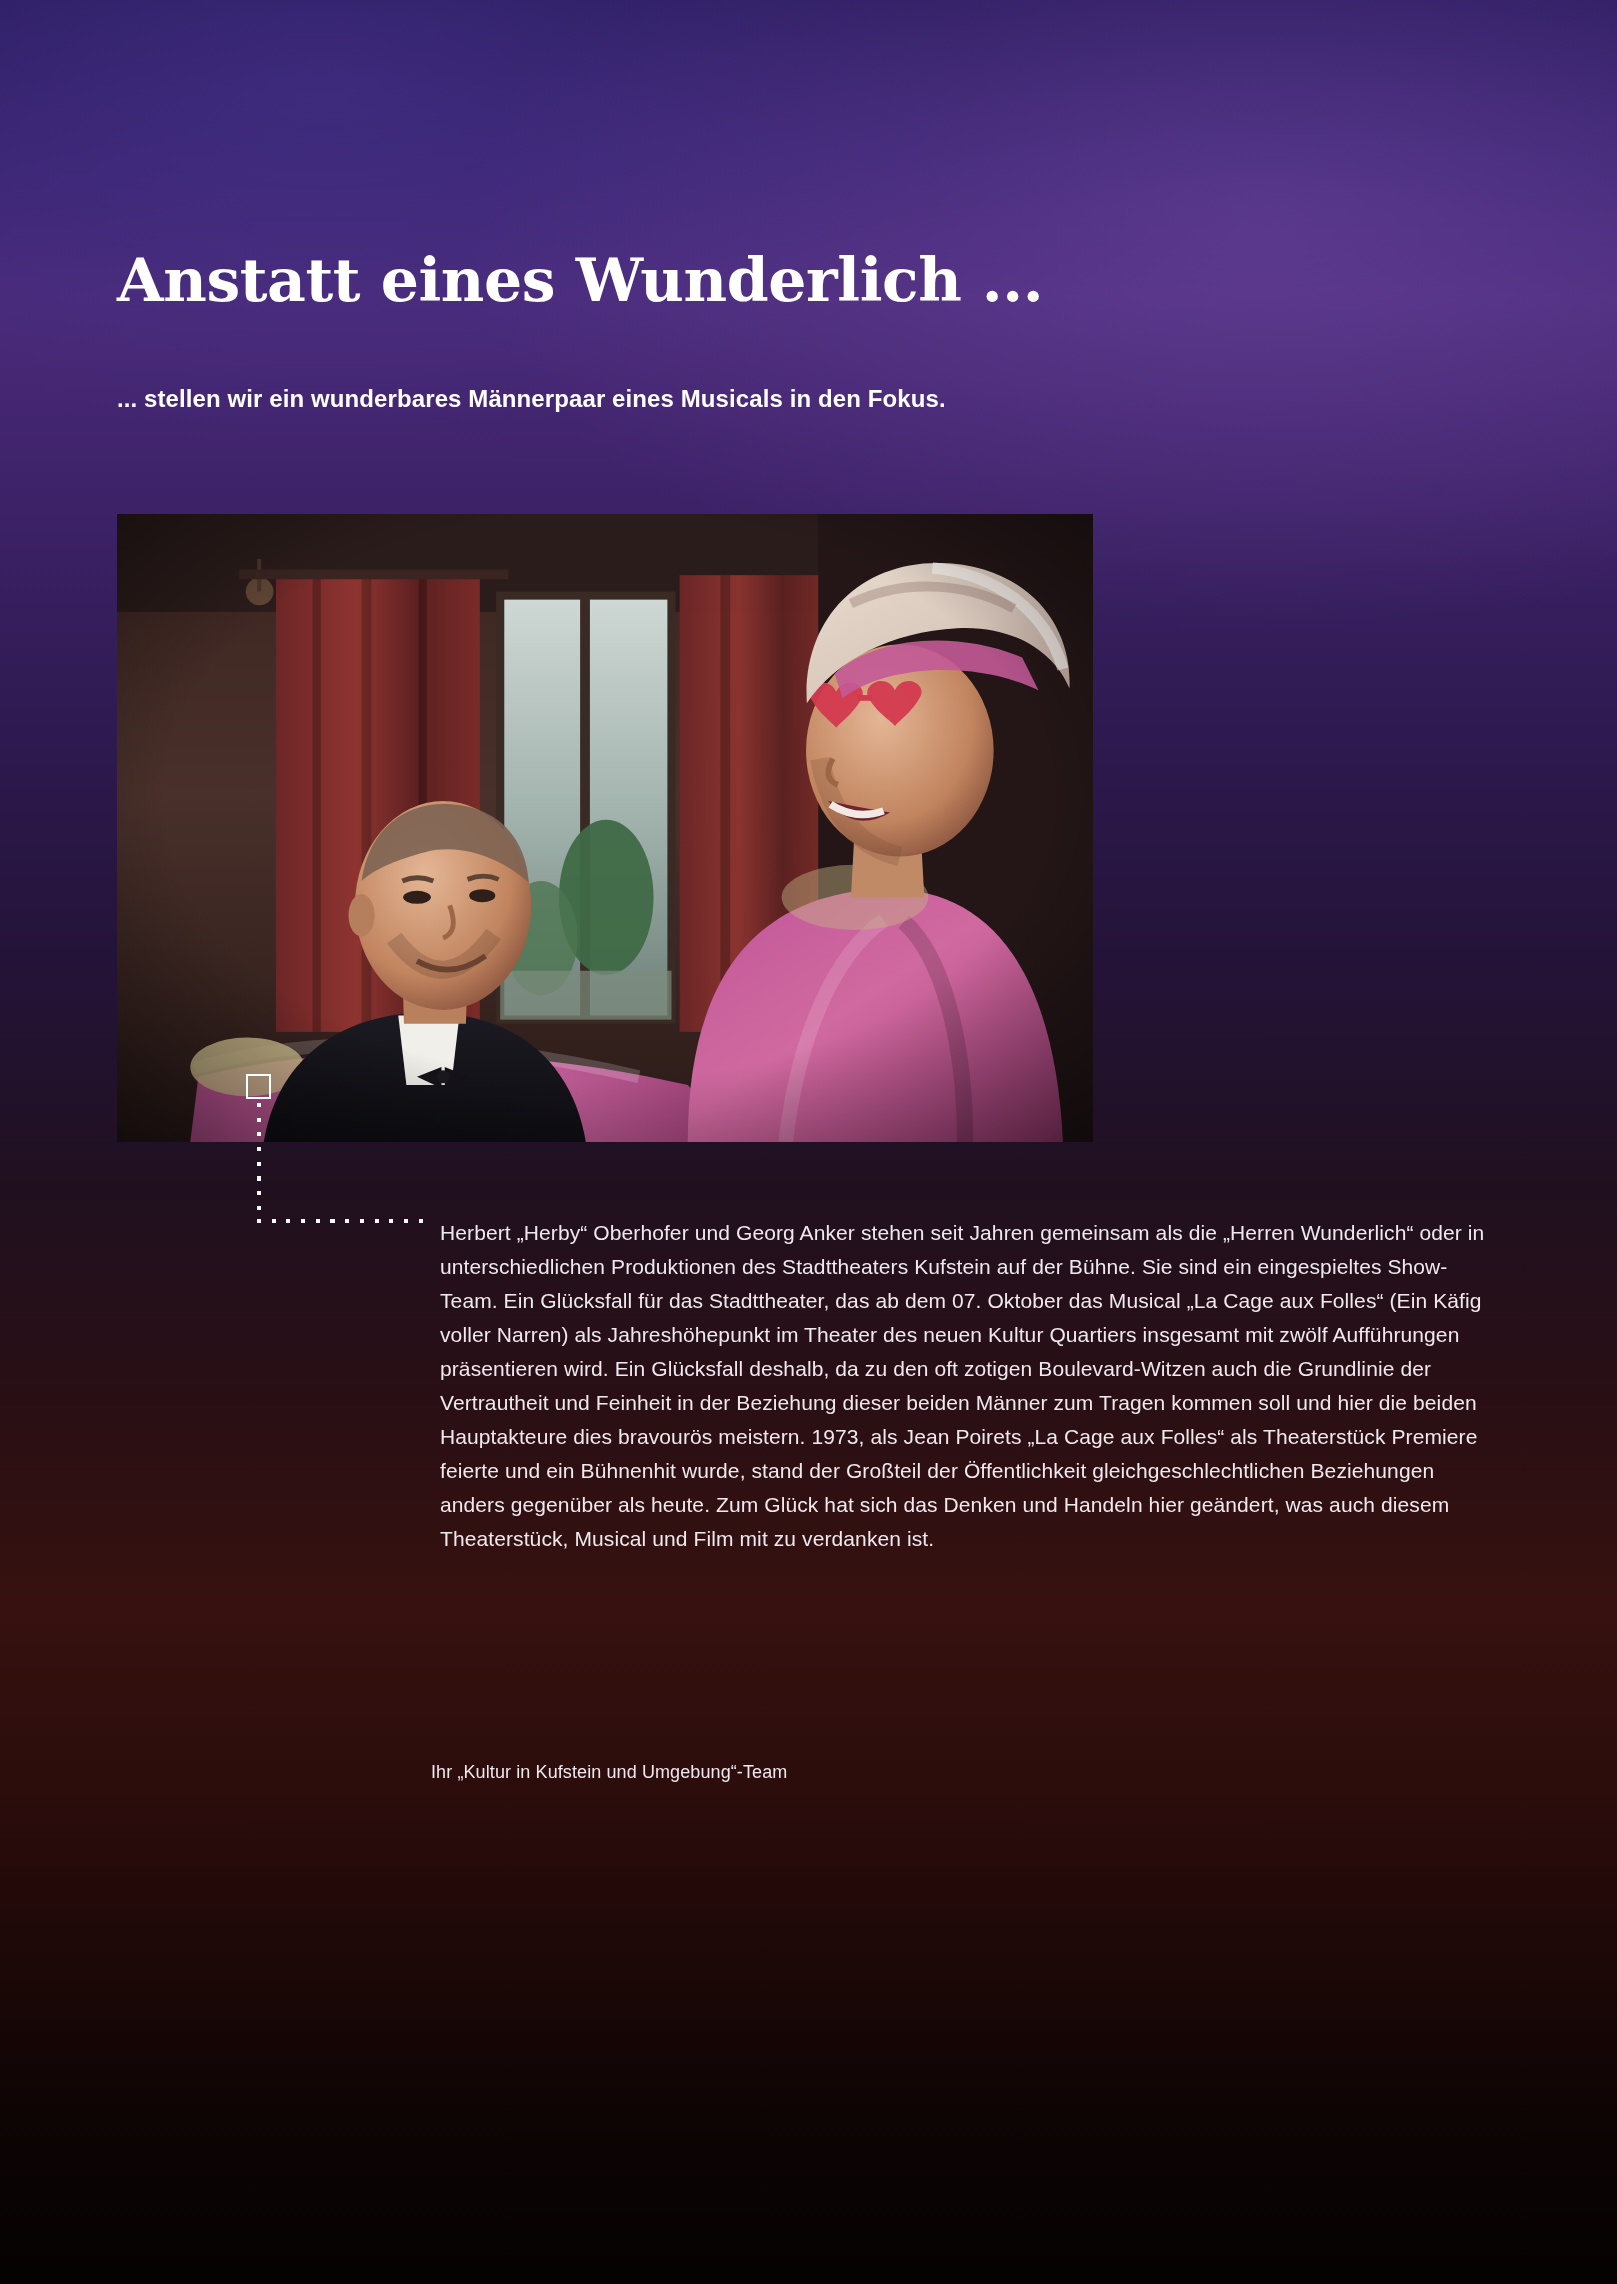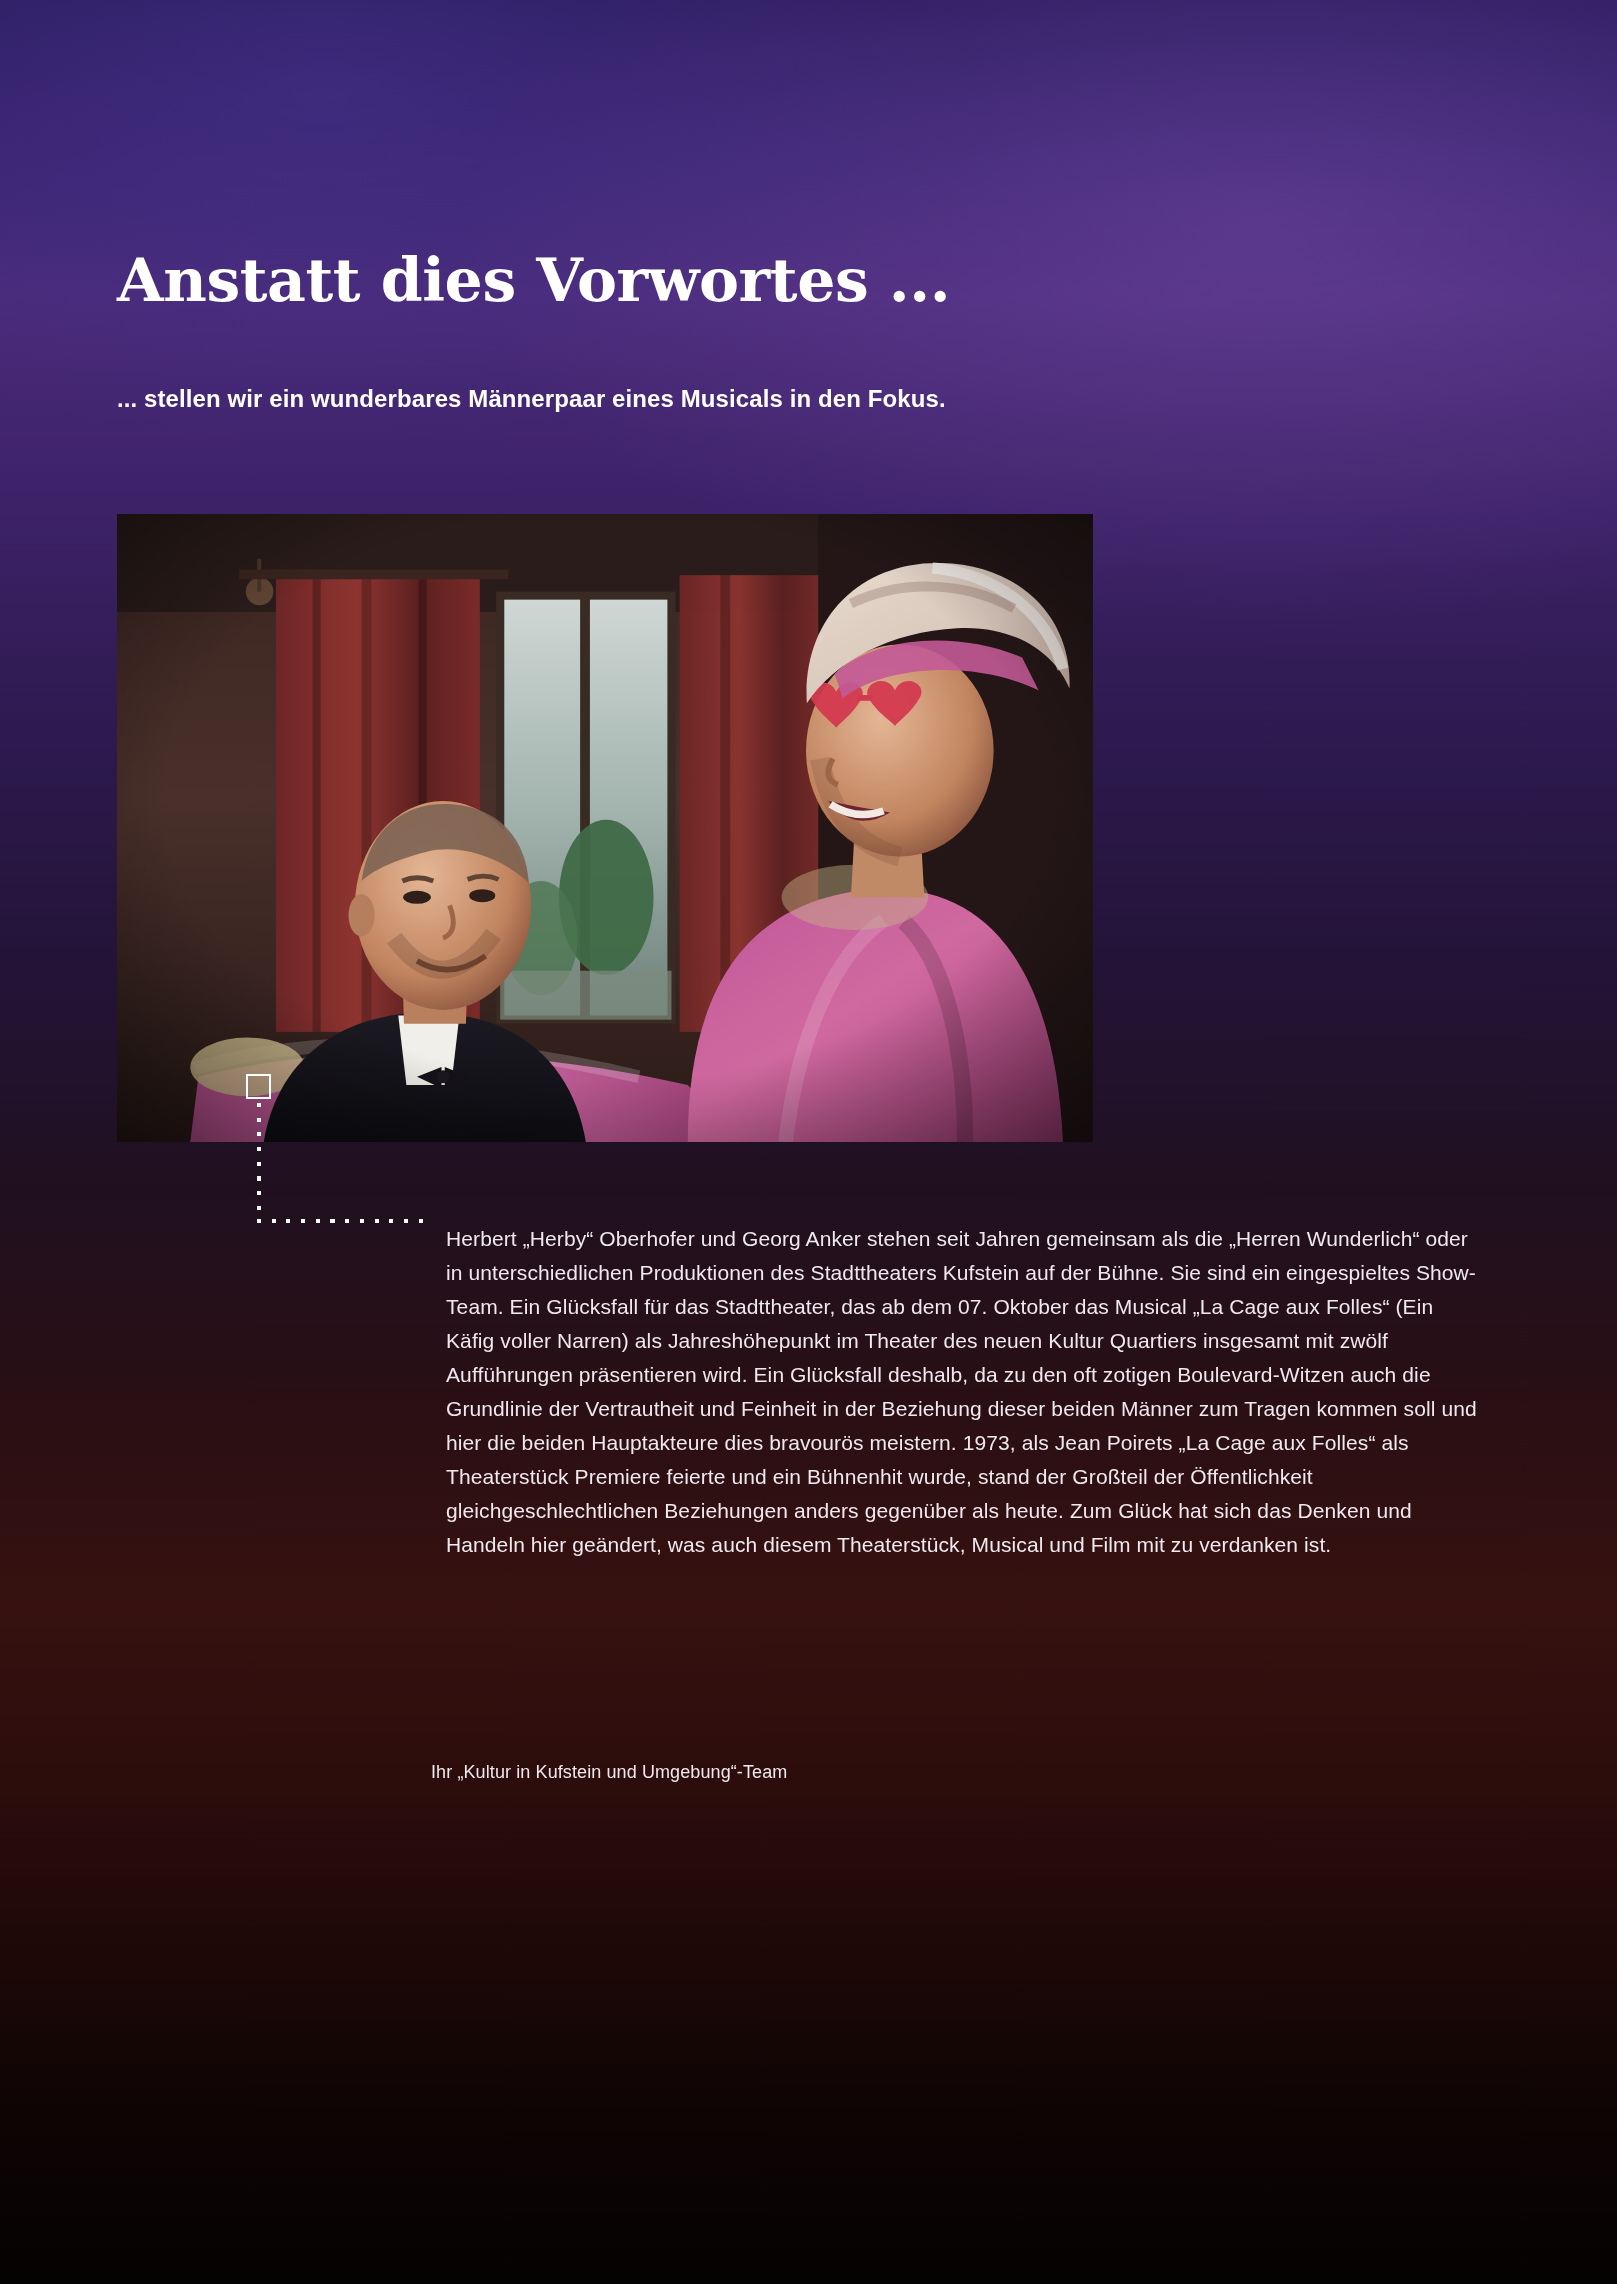--- a/index.html
+++ b/index.html
@@ -105,39 +105,39 @@
     position: absolute;
     left: 431px;
     top: 1207px;
     width: 1069px;
     color: #efe9ef;
     font-family: "Liberation Sans", sans-serif;
     font-size: 21px;
     line-height: 34px;
     letter-spacing: 0.1px;
   }
-  .body-copy p { margin: 15px; }
+  .body-copy p { margin: 9px; }
   .signature {
     position: absolute;
     left: 431px;
     top: 1755px;
     width: 1069px;
     color: #efe9ef;
     font-family: "Liberation Sans", sans-serif;
     font-size: 18px;
     line-height: 34px;
     letter-spacing: 0.1px;
   }
 </style>
 </head>
 <body>
 
 <div id="page">
 
-  <h1 class="headline">Anstatt dies Vorwortes ...</h1>
+  <h1 class="headline">Anstatt eines Wunderlich ...</h1>
   <div class="subline">... stellen wir ein wunderbares Männerpaar eines Musicals in den Fokus.</div>
 
   <div class="photo">
     <svg viewBox="0 0 1197 770" preserveAspectRatio="xMidYMid slice">
       <defs>
         <linearGradient id="room" x1="0" y1="0" x2="0" y2="1">
           <stop offset="0%" stop-color="#3b2420"></stop>
           <stop offset="45%" stop-color="#49302a"></stop>
           <stop offset="100%" stop-color="#2a1a18"></stop>
         </linearGradient>

